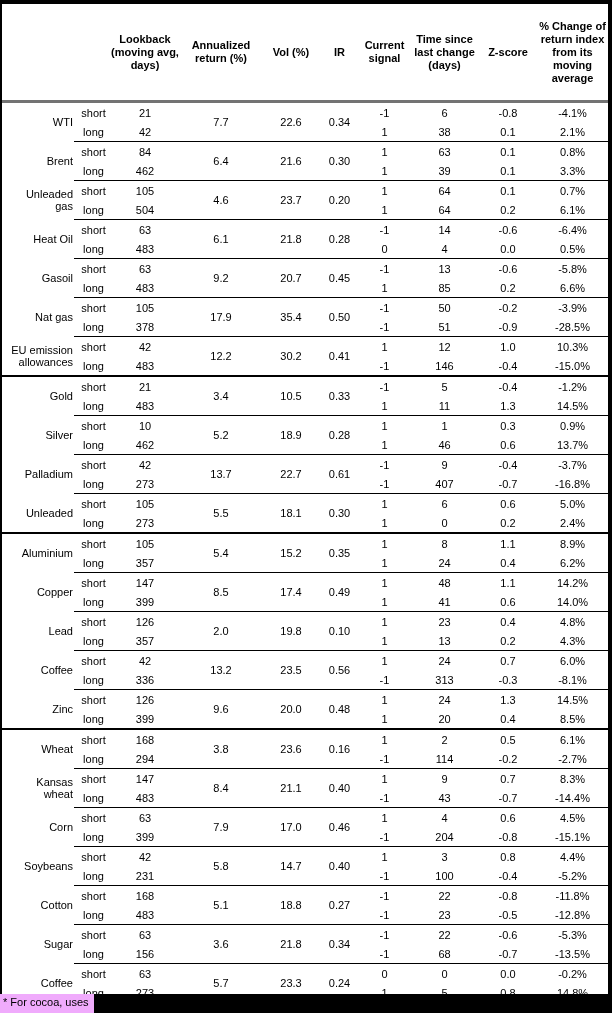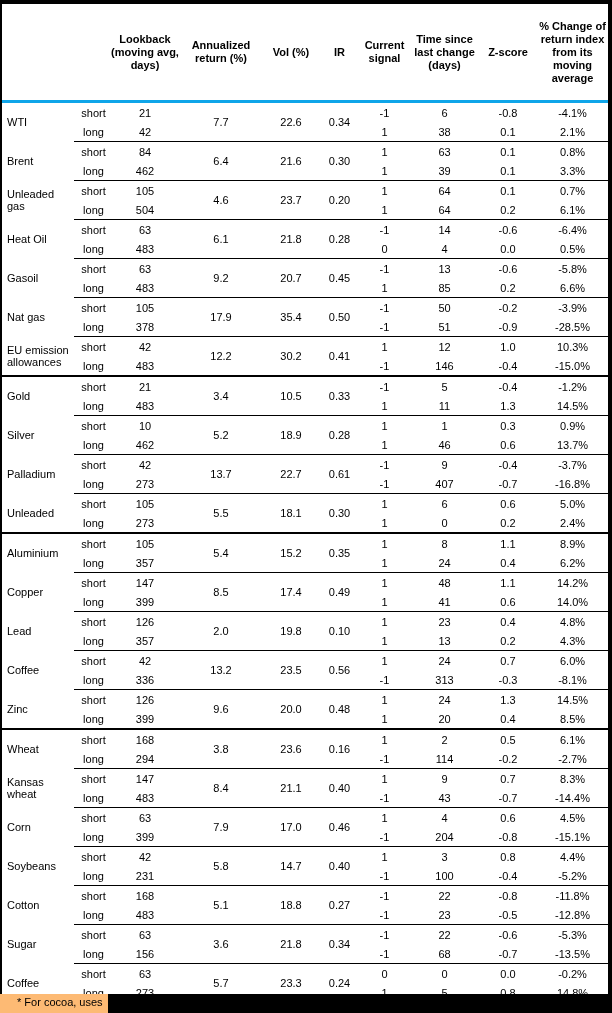--- a/index.html
+++ b/index.html
@@ -35,31 +35,31 @@
   col.c-pct       { width: 71px; }
 
   thead th {
     height: 92px;
     font-size: 11px;
     font-weight: bold;
     text-align: center;
     vertical-align: middle;
     line-height: 13px;
     padding: 2px 1px;
-    border-bottom: 3px solid #0ea5e9;
+    border-bottom: 3px solid #737373;
   }
   td {
     font-size: 11px;
     height: 19px;
     padding: 0 1px;
     vertical-align: middle;
     white-space: nowrap;
   }
   td.commodity {
-    text-align: left;
+    text-align: right;
     padding-left: 5px;
     line-height: 12px;
     white-space: normal;
   }
   td.leg { text-align: center; padding-left: 4px; }
   td.num { text-align: center; }
 
   tr.gstart td { border-top: 1px solid #000; }
   tr.gstart td.commodity { border-top: none; }
   tr.sstart td { border-top: 2px solid #000; }
@@ -67,24 +67,24 @@
 
   .footnote-bar {
     position: absolute;
     left: 0; right: 0; bottom: 0;
     height: 19px;
     background: #000;
     display: flex;
     align-items: stretch;
   }
   .footnote-box {
-    background: #fdba74;
+    background: #f0abfc;
     font-size: 11px;
     line-height: 17px;
-    padding: 0 5px 0 17px;
+    padding: 0 5px 0 3px;
     white-space: nowrap;
   }
 </style>
 </head>
 <body>
 
 <div class="page">
   <div class="table-wrap">
     <table class="sig">
       <colgroup>

